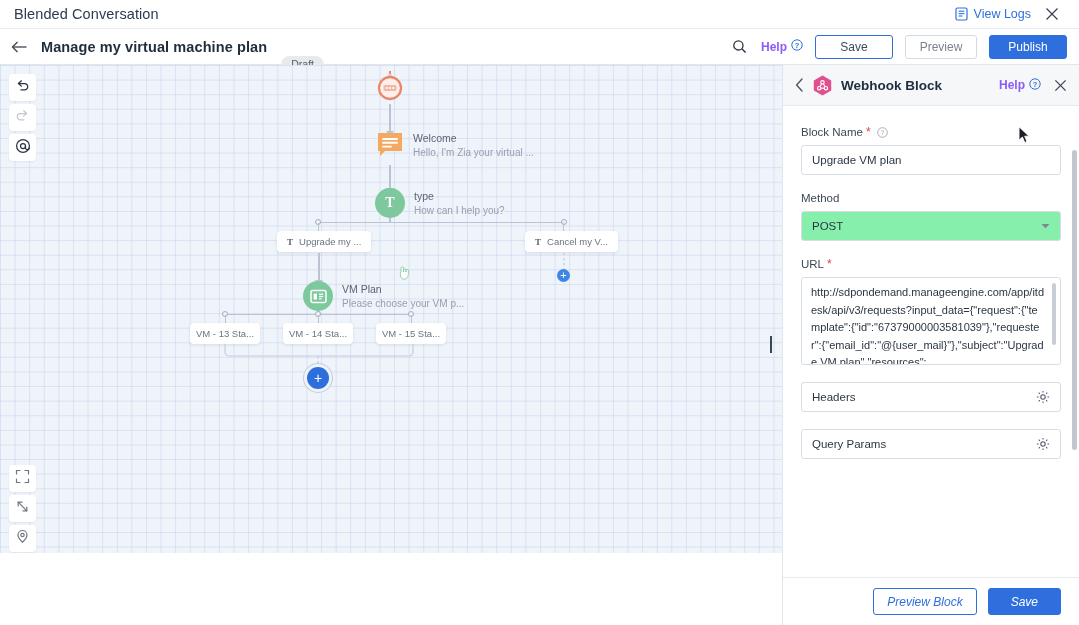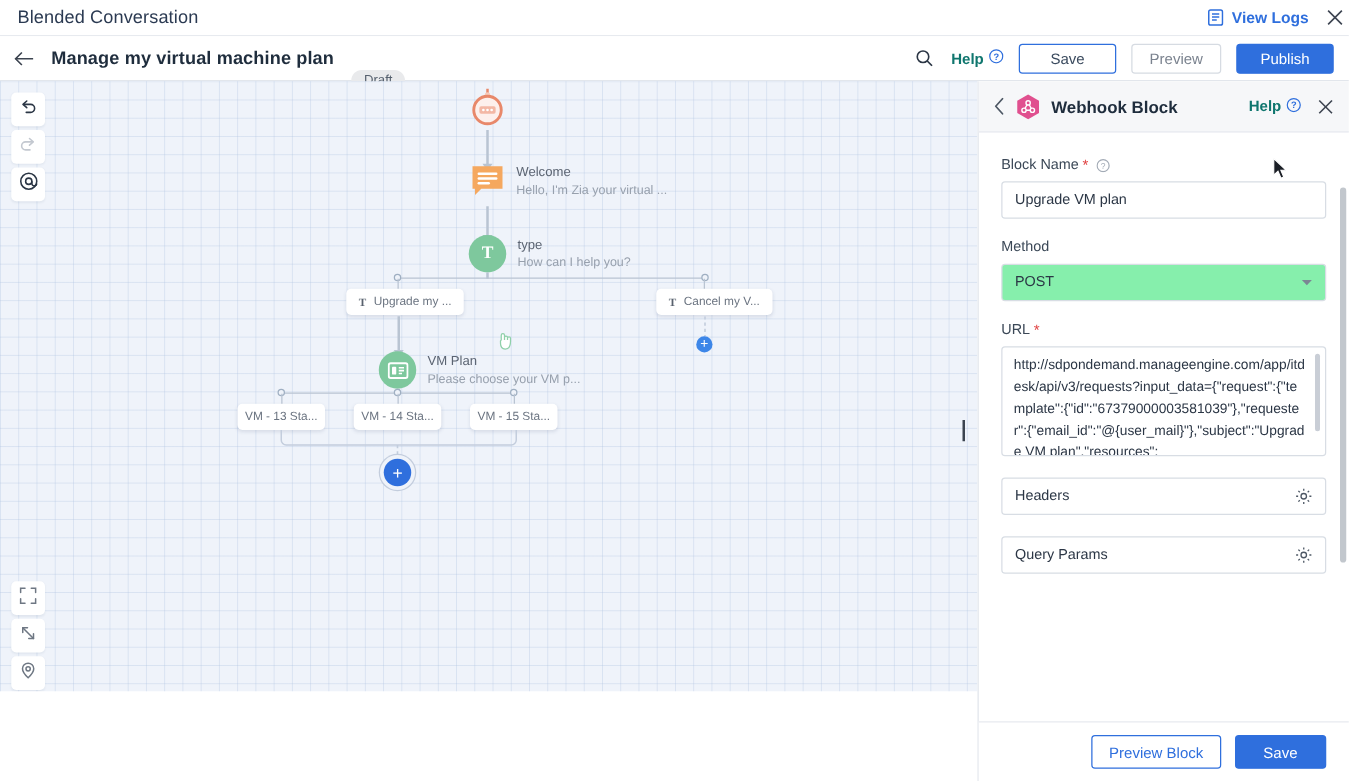--- a/index.html
+++ b/index.html
@@ -20,22 +20,21 @@
     border-bottom: 1px solid #e7eaef;
     display: flex; align-items: center;
   }
   .topbar-title {
     margin-left: 14px;
     font-size: 14.5px; font-weight: 400; color: #2b3a52;
     letter-spacing: .1px;
   }
   .topbar-right {
     margin-left: auto; display: flex; align-items: center; gap: 14px;
-    padding-right: 4px;
-    font-weight: bold;
+    padding-right: 20px;
   }
   .viewlogs {
     display: flex; align-items: center; gap: 6px;
     color: #2f6fdd; font-size: 12.5px; cursor: pointer;
   }
   .viewlogs svg { display: block; }
   .close-x { cursor: pointer; display: flex; align-items: center; }
 
   
   .subheader {
@@ -56,21 +55,21 @@
     font-size: 10.5px;
     margin-top: 35px;
   }
   .sub-right {
     margin-left: auto; display: flex; align-items: center; gap: 12px;
     padding-right: 12px;
   }
   .search-ico { cursor: pointer; display: flex; align-items: center; padding: 2px; }
   .help-link {
     display: flex; align-items: center; gap: 4px;
-    color: #0f766e; font-size: 12px; cursor: pointer; font-weight: 600;
+    color: #8b5cf6; font-size: 12px; cursor: pointer; font-weight: 600;
   }
   .btn {
     height: 24px; border-radius: 3px; font-size: 12px;
     display: flex; align-items: center; justify-content: center;
     cursor: pointer; padding: 0 10px; white-space: nowrap;
   }
   .btn-save { border: 1px solid #2f6fdd; color: #3a4a5e; background: #fff; min-width: 78px; }
   .btn-preview { border: 1px solid #d6dbe2; color: #7b838f; background: #fff; min-width: 72px; }
   .btn-publish { background: #2f6fdd; color: #fff; border: 1px solid #2f6fdd; min-width: 78px; }
 
@@ -180,21 +179,21 @@
     width: 100%; height: 30px; border: 1px solid #d8dde4; border-radius: 3px;
     background: #fff; font-size: 11.5px; color: #2b3645;
     display: flex; align-items: center; padding: 0 10px; cursor: pointer;
     margin-bottom: 17px;
   }
   .rowbtn .gear { margin-left: auto; display: flex; }
 
   .panel-foot {
     flex: 0 0 auto; height: 48px; border-top: 1px solid #e7eaef;
     display: flex; align-items: center; justify-content: flex-end;
-    gap: 11px; padding: 0 18px; background: #fff;
+    gap: 11px; padding: 0 18px; background: #fff; font-style: italic;
   }
   .btn-preview-block {
     height: 27px; border: 1px solid #2f6fdd; color: #2f6fdd; background: #fff;
     border-radius: 3px; font-size: 12px; display: flex; align-items: center;
     justify-content: center; padding: 0 13px; cursor: pointer;
   }
   .btn-save-panel {
     height: 27px; background: #2f6fdd; color: #fff; border: 1px solid #2f6fdd;
     border-radius: 3px; font-size: 12px; display: flex; align-items: center;
     justify-content: center; padding: 0 22px; cursor: pointer;

